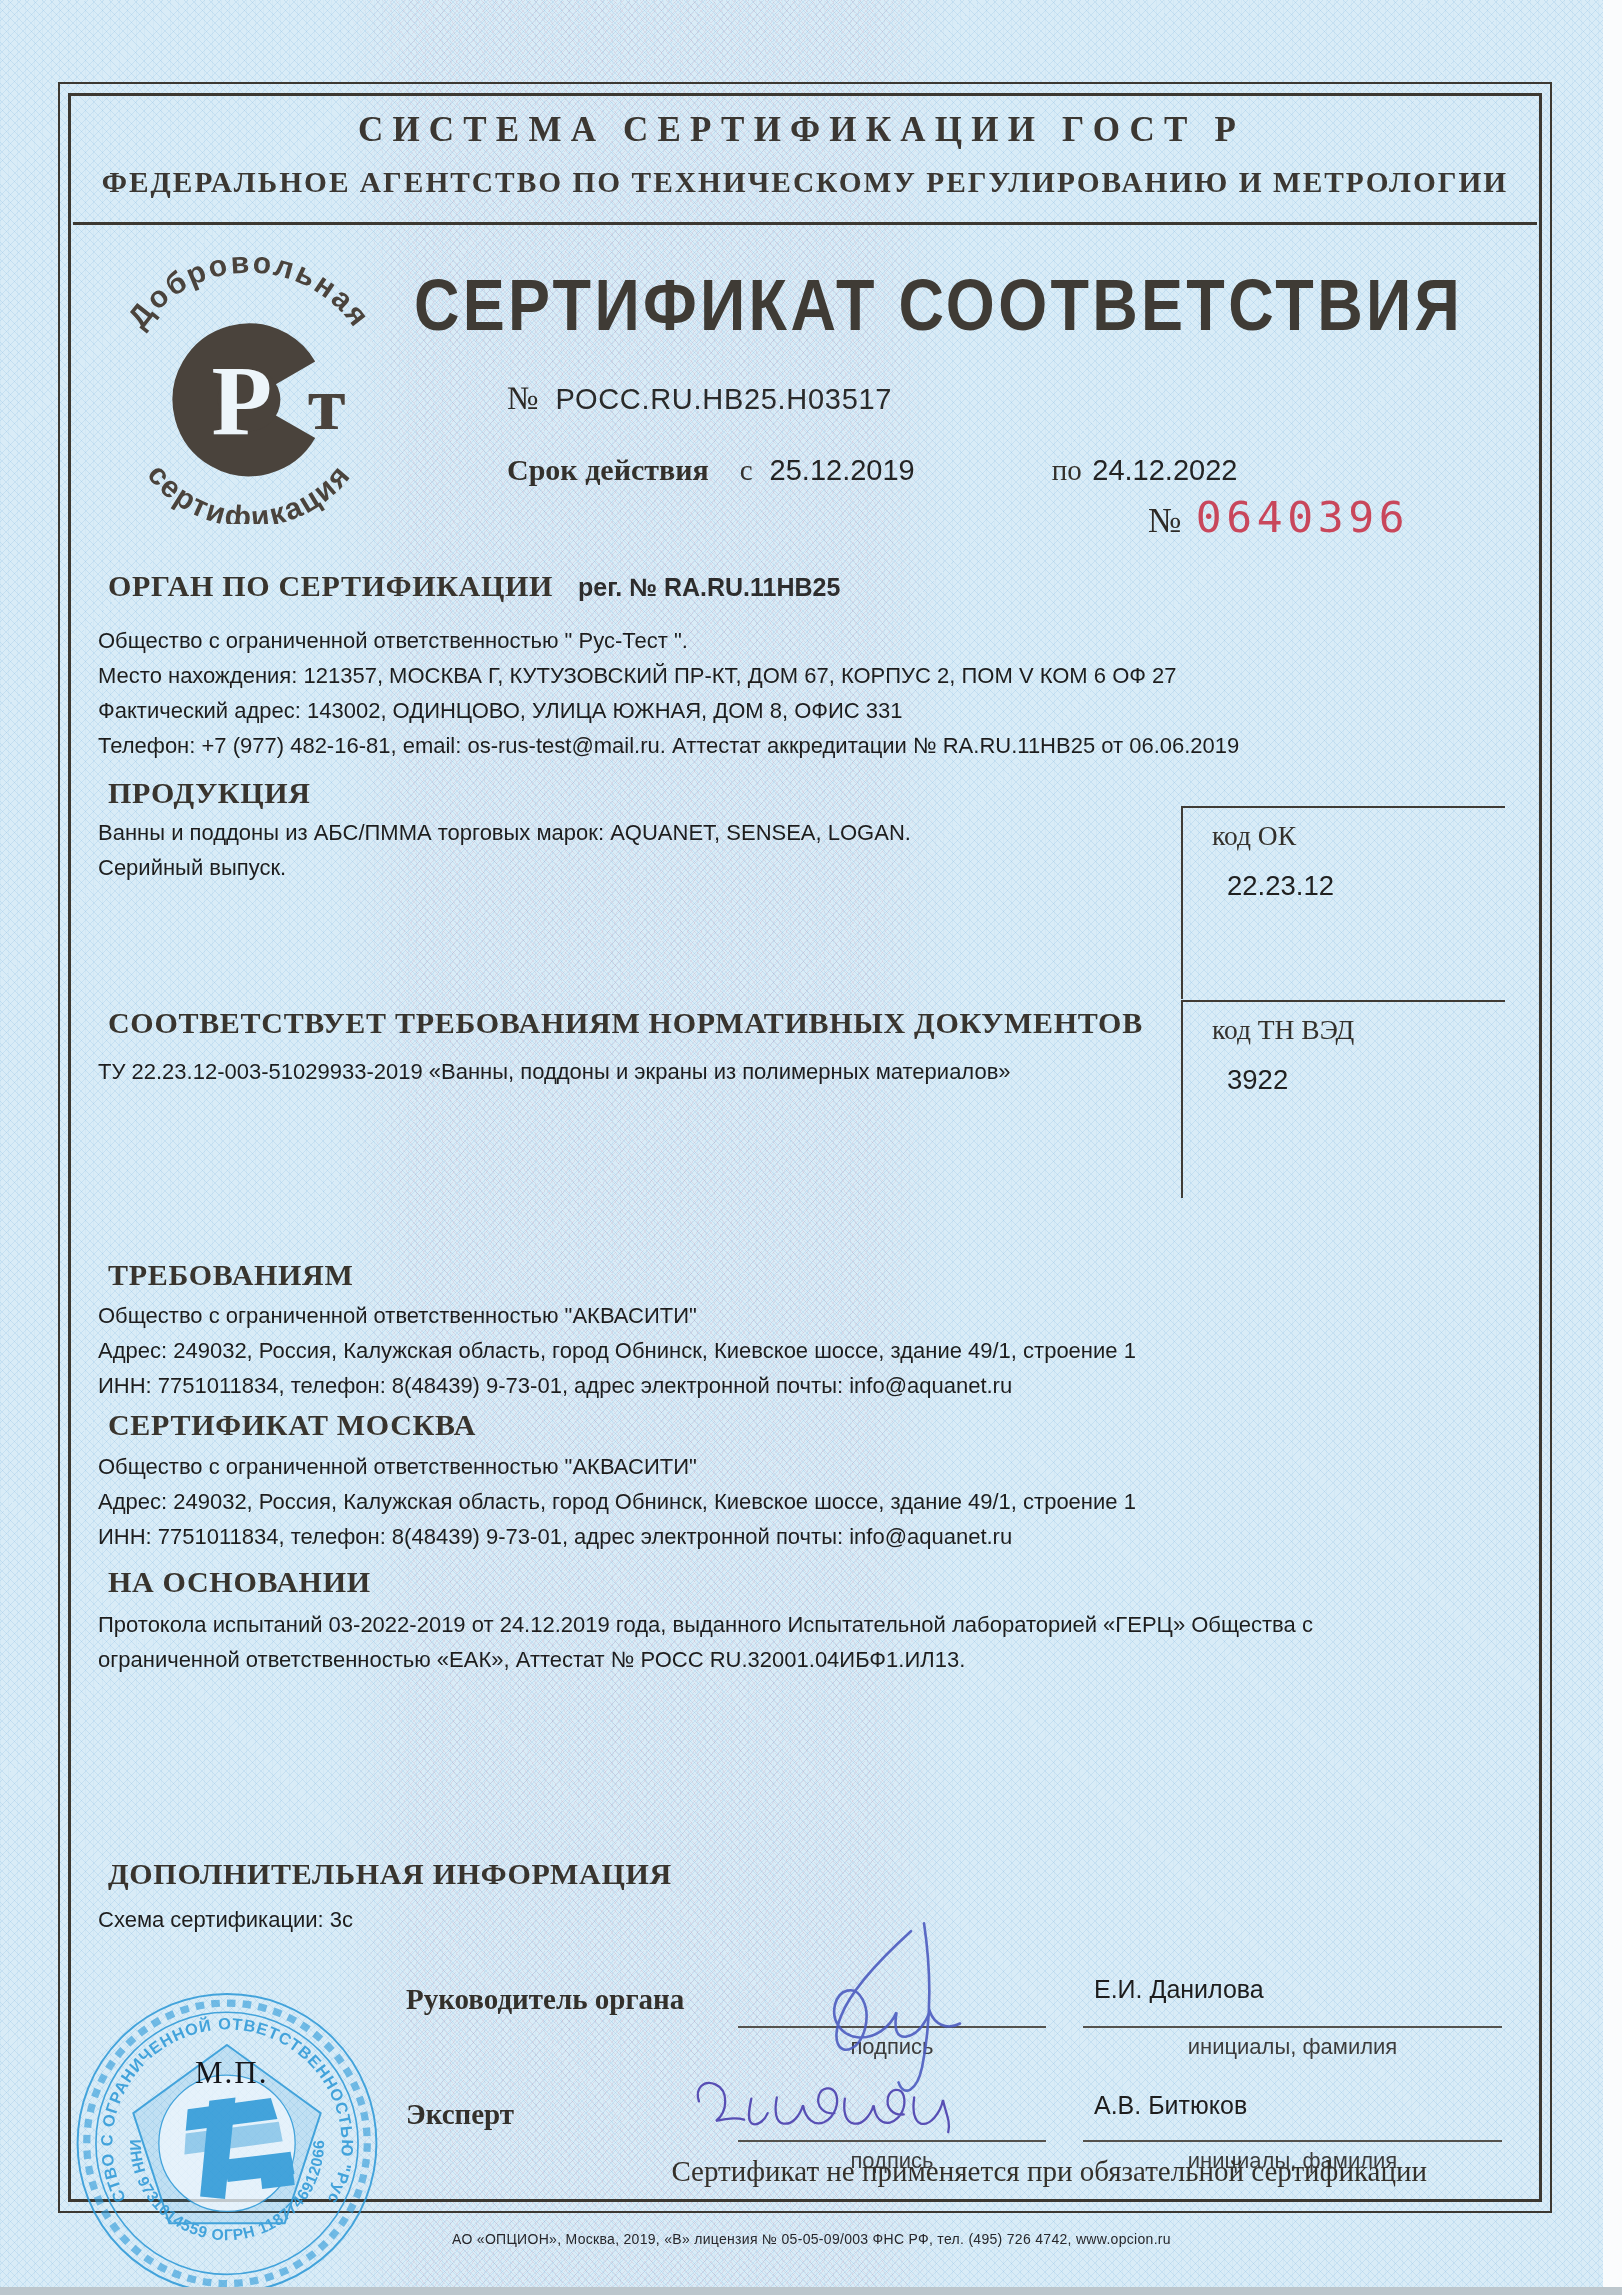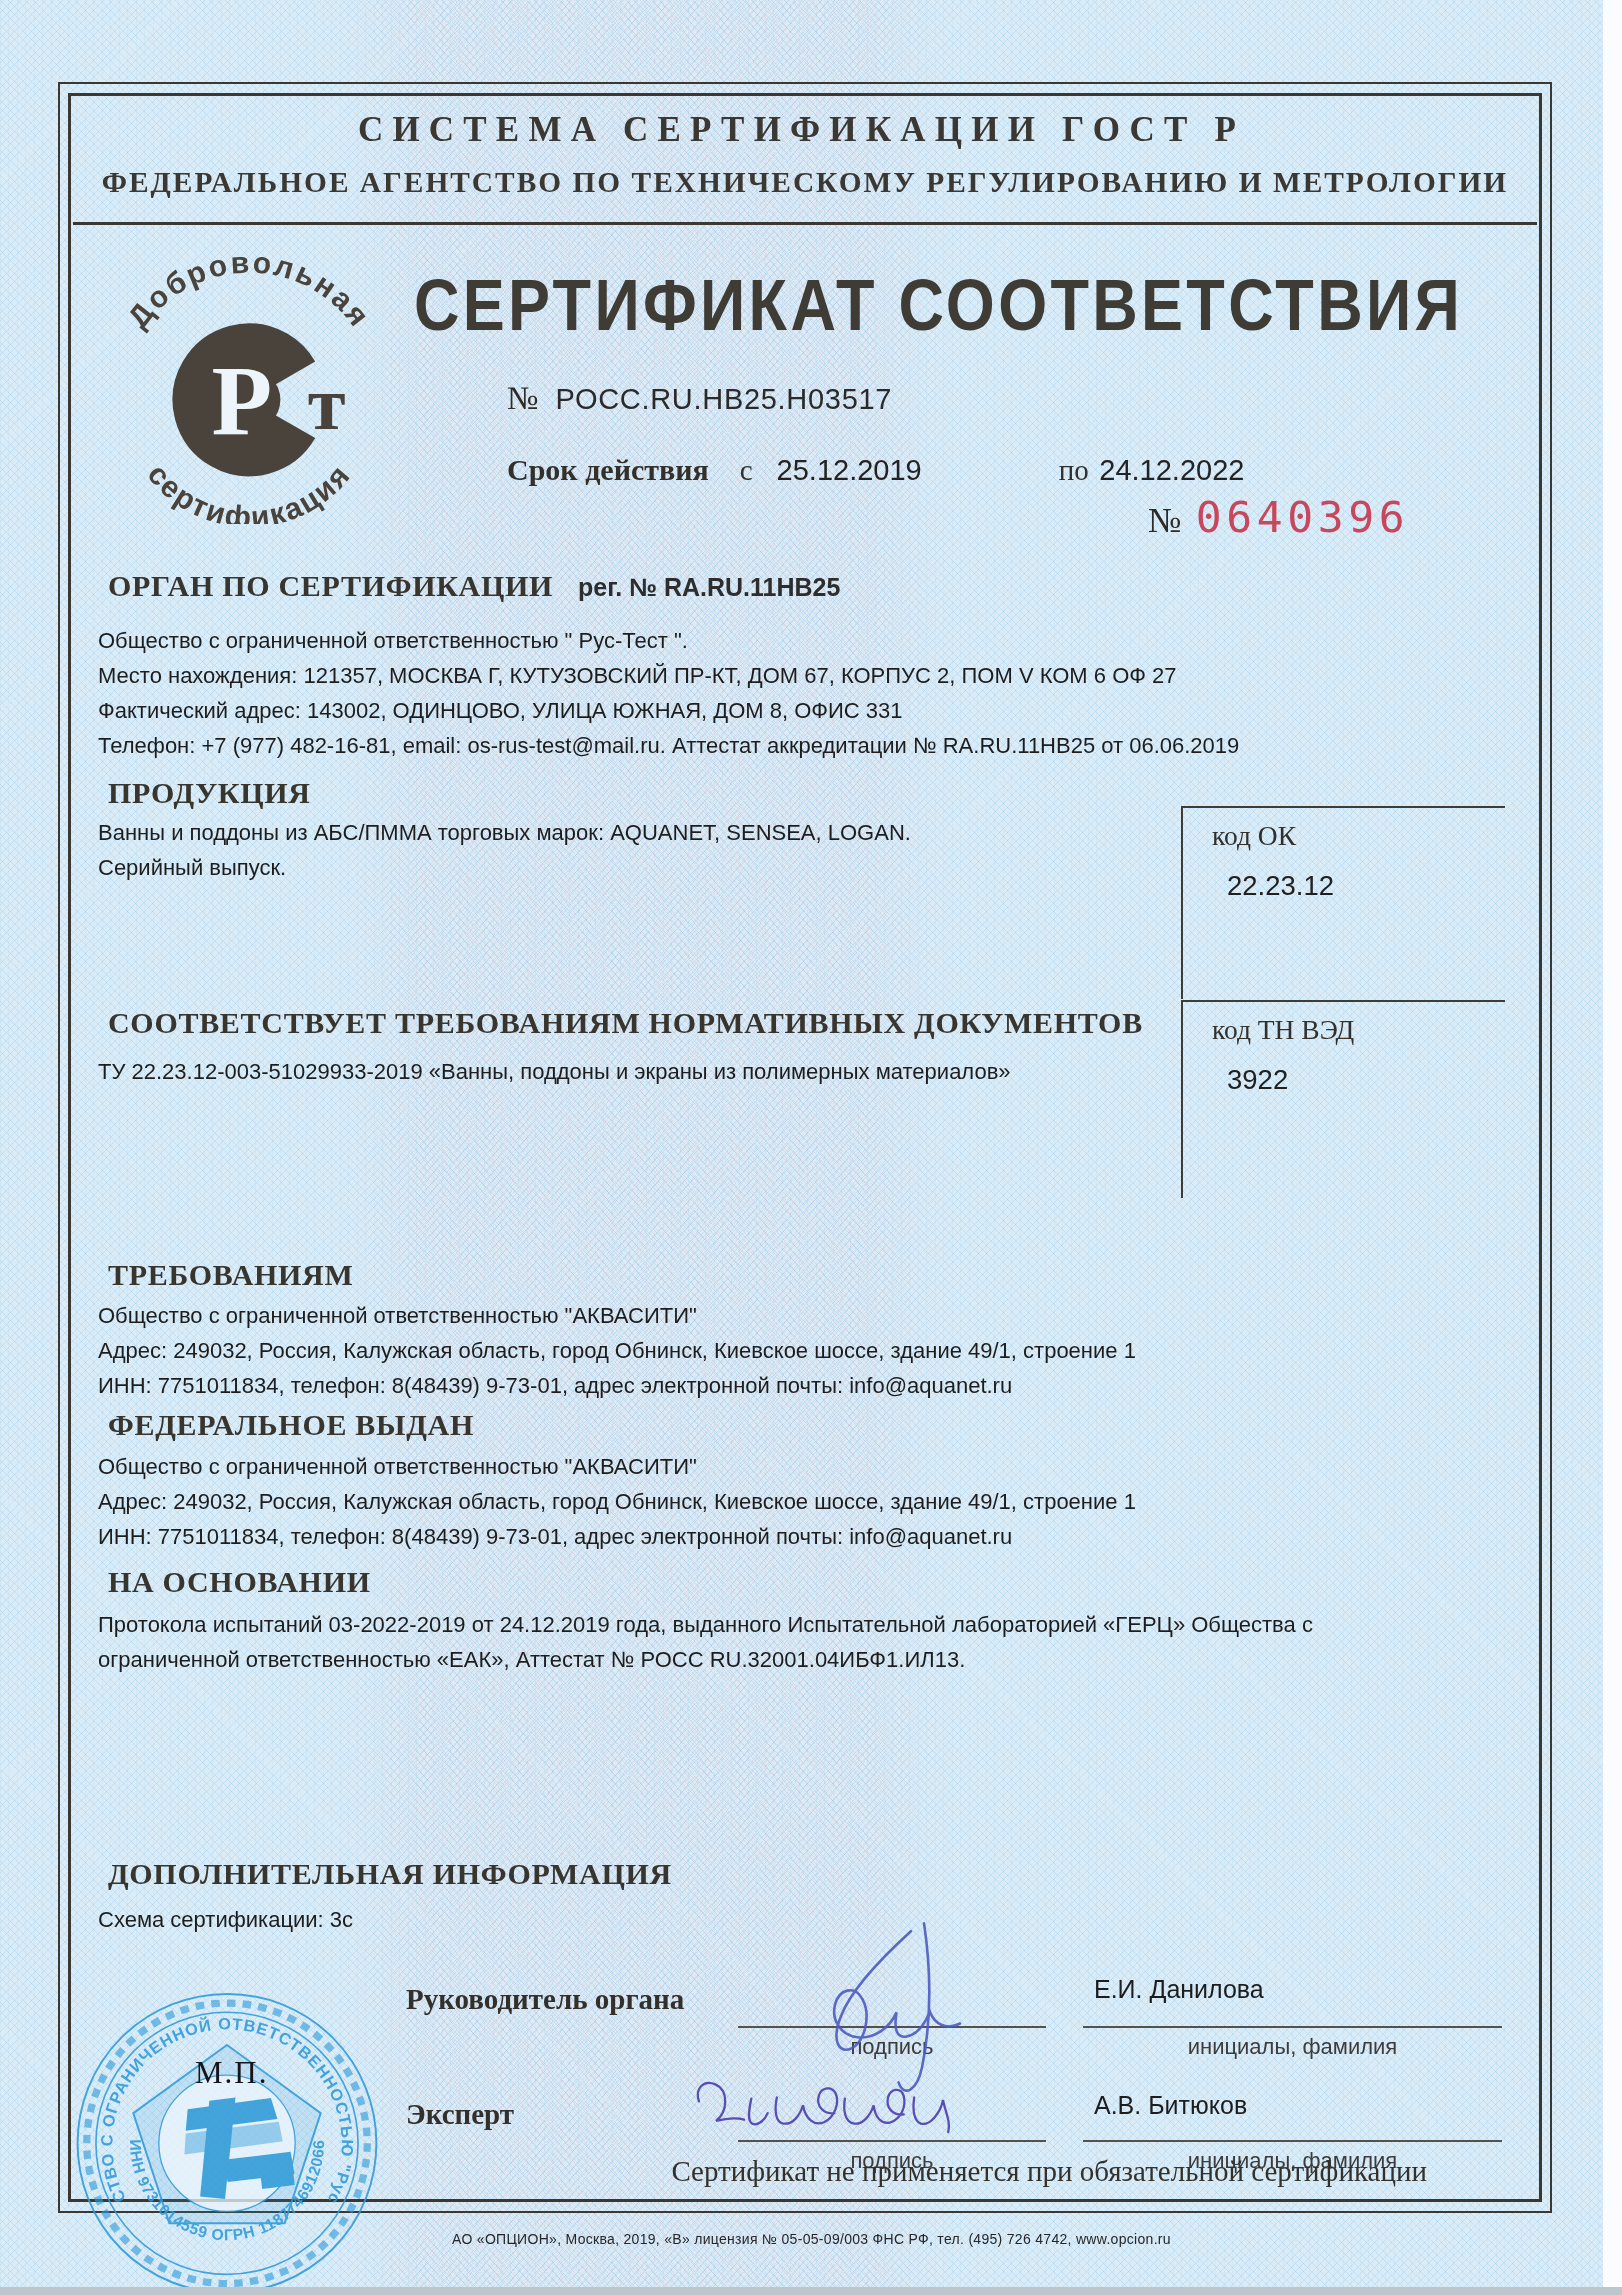--- a/index.html
+++ b/index.html
@@ -34,21 +34,21 @@
   .main-title{position:absolute;left:414px;top:264px;
     font-weight:800;font-size:63px;letter-spacing:3.3px;color:#3f3b35;
     transform:scale(1.0,1.14);transform-origin:top left;white-space:nowrap;}
   .row-certno{position:absolute;left:507px;top:380px;white-space:nowrap;}
   .lbl-serif{font-family:"Liberation Serif",serif;color:#2e2b27;}
   .row-certno .no{font-size:33px;}
   .row-certno .val{font-size:29px;letter-spacing:0.7px;color:#2a2a2a;margin-left:17px;}
   .row-validity{position:absolute;left:507px;top:453px;white-space:nowrap;font-size:29px;}
   .row-validity .lbl{font-family:"Liberation Serif",serif;font-weight:bold;font-size:30px;color:#33302b;}
   .row-validity .c{font-family:"Liberation Serif",serif;font-size:29px;margin-left:31px;color:#33302b;}
-  .row-validity .d1{margin-left:24px;color:#232323;}
+  .row-validity .d1{margin-left:17px;color:#232323;}
   .row-validity .po{font-family:"Liberation Serif",serif;font-size:29px;margin-left:137px;color:#33302b;}
   .row-validity .d2{margin-left:10.5px;color:#232323;}
   .row-blank{position:absolute;left:1148px;top:492px;white-space:nowrap;}
   .row-blank .no{font-size:35px;}
   .row-blank .digits{font-family:"DejaVu Sans Mono",monospace;font-size:43px;letter-spacing:4.6px;
     color:#c83b50;margin-left:14.4px;opacity:.93;}
   .sec-title{position:absolute;left:108px;font-family:"Liberation Serif",serif;font-weight:bold;
     font-size:30px;letter-spacing:0.7px;color:#38342e;white-space:nowrap;}
   .sec-title .reg{font-family:"Liberation Sans",sans-serif;font-weight:bold;font-size:25px;
     letter-spacing:0;color:#2d2d2d;margin-left:25px;}
@@ -144,21 +144,21 @@
     <div class="cb-value">3922</div>
   </div>
 
   <div class="sec-title" style="top:1258px">ТРЕБОВАНИЯМ</div>
   <div class="sec-body" style="top:1298px">
     <div>Общество с ограниченной ответственностью "АКВАСИТИ"</div>
     <div>Адрес: 249032, Россия, Калужская область, город Обнинск, Киевское шоссе, здание 49/1, строение 1</div>
     <div>ИНН: 7751011834, телефон: 8(48439) 9-73-01, адрес электронной почты: info@aquanet.ru</div>
   </div>
 
-  <div class="sec-title" style="top:1408px">ФЕДЕРАЛЬНОЕ ВЫДАН</div>
+  <div class="sec-title" style="top:1408px">СЕРТИФИКАТ МОСКВА</div>
   <div class="sec-body" style="top:1449px">
     <div>Общество с ограниченной ответственностью "АКВАСИТИ"</div>
     <div>Адрес: 249032, Россия, Калужская область, город Обнинск, Киевское шоссе, здание 49/1, строение 1</div>
     <div>ИНН: 7751011834, телефон: 8(48439) 9-73-01, адрес электронной почты: info@aquanet.ru</div>
   </div>
 
   <div class="sec-title" style="top:1565px">НА ОСНОВАНИИ</div>
   <div class="sec-body" style="top:1607px">
     <div>Протокола испытаний 03-2022-2019  от 24.12.2019 года, выданного Испытательной лабораторией «ГЕРЦ» Общества с</div>
     <div>ограниченной ответственностью «ЕАК», Аттестат № РОСС RU.32001.04ИБФ1.ИЛ13.</div>

